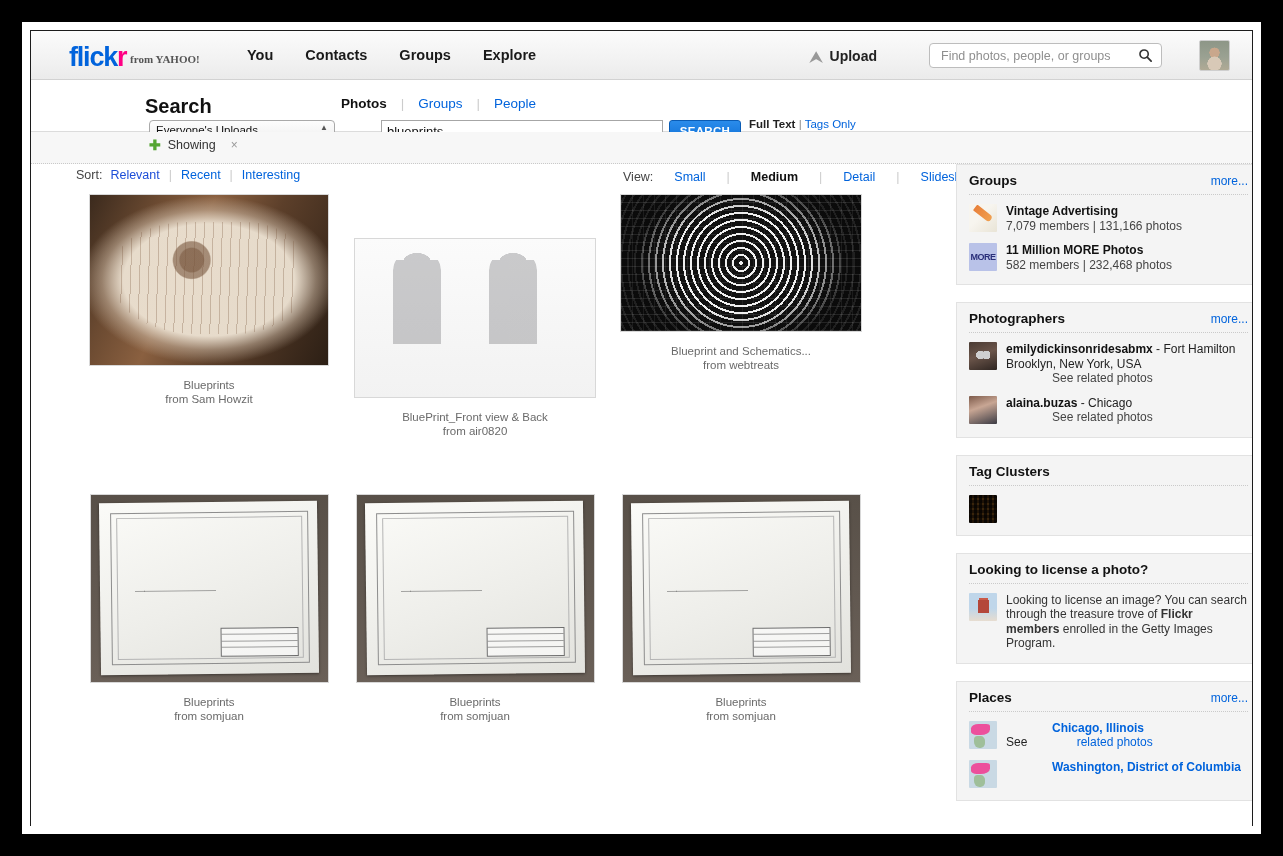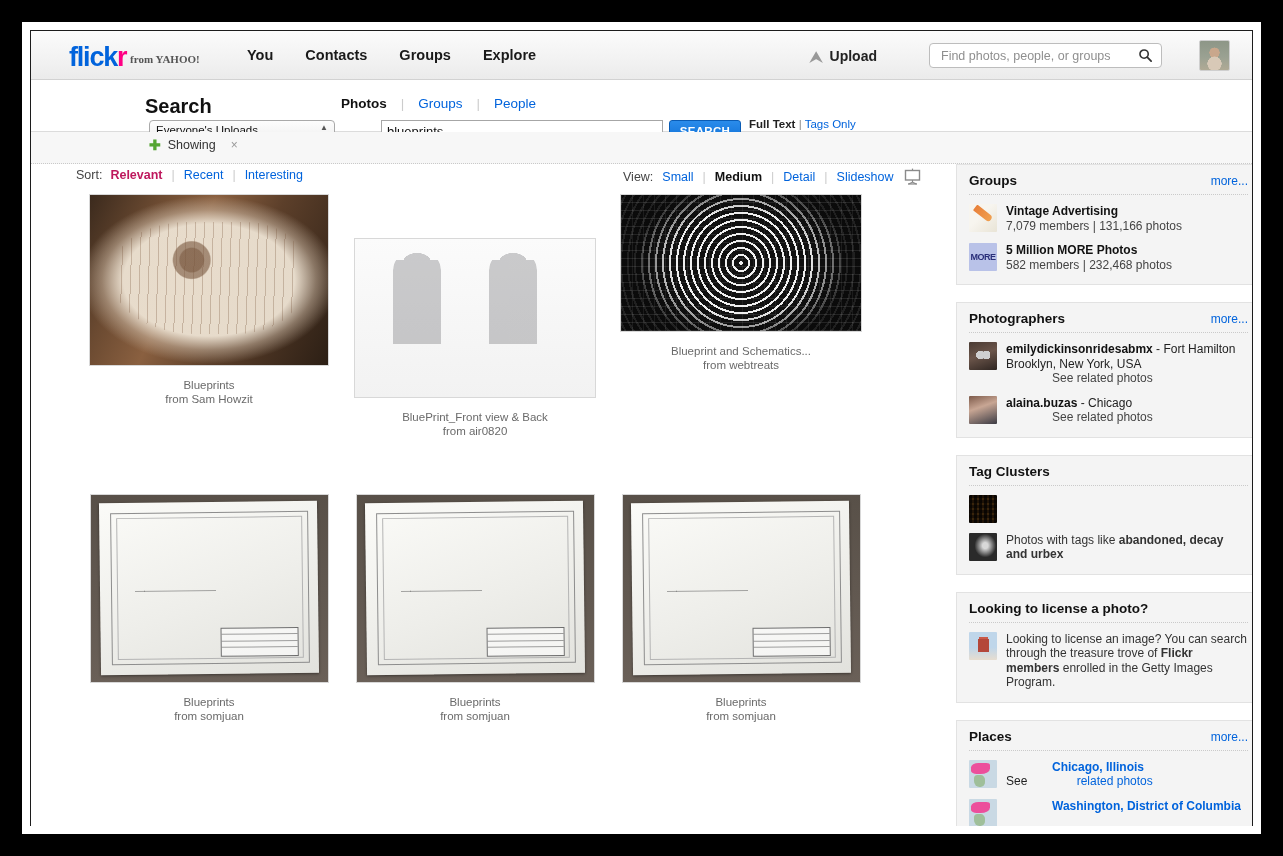--- a/index.html
+++ b/index.html
@@ -175,26 +175,26 @@
   .body-area { position: relative; height: 638px; background: #fff; }
 
   .toolrow {
     position: absolute; left: 0; top: 0; width: 100%; height: 28px;
   }
   .sortgrp {
     position: absolute; left: 45px; top: 4px;
     display: flex; align-items: flex-end; font-size: 12.5px;
   }
   .sortgrp .lbl { color: #444; margin-right: 8px; }
-  .sortgrp .sel { font-weight: bold; color: #be185d; }
+  .sortgrp .sel { font-weight: normal; color: #1d4ed8; }
   .sortgrp a { color: #0063dc; text-decoration: none; }
   .sortgrp .sep { color: #ccc; padding: 0 9px; }
   .viewgrp {
     position: absolute; left: 592px; top: 4px;
-    display: flex; align-items: center; font-size: 12.5px;
+    display: flex; align-items: center; font-size: 12.5px; gap: 12px;
   }
   .viewgrp .lbl { color: #444; margin-right: 9px; }
   .viewgrp .sel { font-weight: bold; color: #111; }
   .viewgrp a { color: #0063dc; text-decoration: none; }
   .viewgrp .sep { color: #ccc; padding: 0 9px; }
   .slideshow-icon { margin-left: 10px; width: 17px; height: 17px; }
 
   
   .grid {
     position: absolute; left: 45px; top: 30px;
@@ -549,21 +549,21 @@
             <div class="srow">
               <div class="sicon ic-carrot"></div>
               <div class="stext">
                 <div class="nm">Vintage Advertising</div>
                 <div class="sub">7,079 members | 131,166 photos</div>
               </div>
             </div>
             <div class="srow">
               <div class="sicon ic-more">MORE</div>
               <div class="stext">
-                <div class="nm">5 Million MORE Photos</div>
+                <div class="nm">11 Million MORE Photos</div>
                 <div class="sub">582 members | 232,468 photos</div>
               </div>
             </div>
           </div>
 
           <div class="panel">
             <div class="panel-head">
               <h3>Photographers</h3>
               <a class="panel-more" href="#">more...</a>
             </div>
@@ -583,26 +583,20 @@
             </div>
           </div>
 
           <div class="panel">
             <div class="panel-head">
               <h3>Tag Clusters</h3>
             </div>
             <div class="srow">
               <div class="sicon ic-tag1"></div>
             </div>
-            <div class="srow">
-              <div class="sicon ic-tag2"></div>
-              <div class="stext">
-                <span>Photos with tags like </span><b>abandoned, decay and urbex</b>
-              </div>
-            </div>
           </div>
 
           <div class="panel">
             <div class="panel-head">
               <h3>Looking to license a photo?</h3>
             </div>
             <div class="srow">
               <div class="sicon ic-getty"></div>
               <div class="stext">
                 <span>Looking to license an image? You can search through the treasure trove of </span><b>Flickr members</b><span> enrolled in the Getty Images Program.</span>

